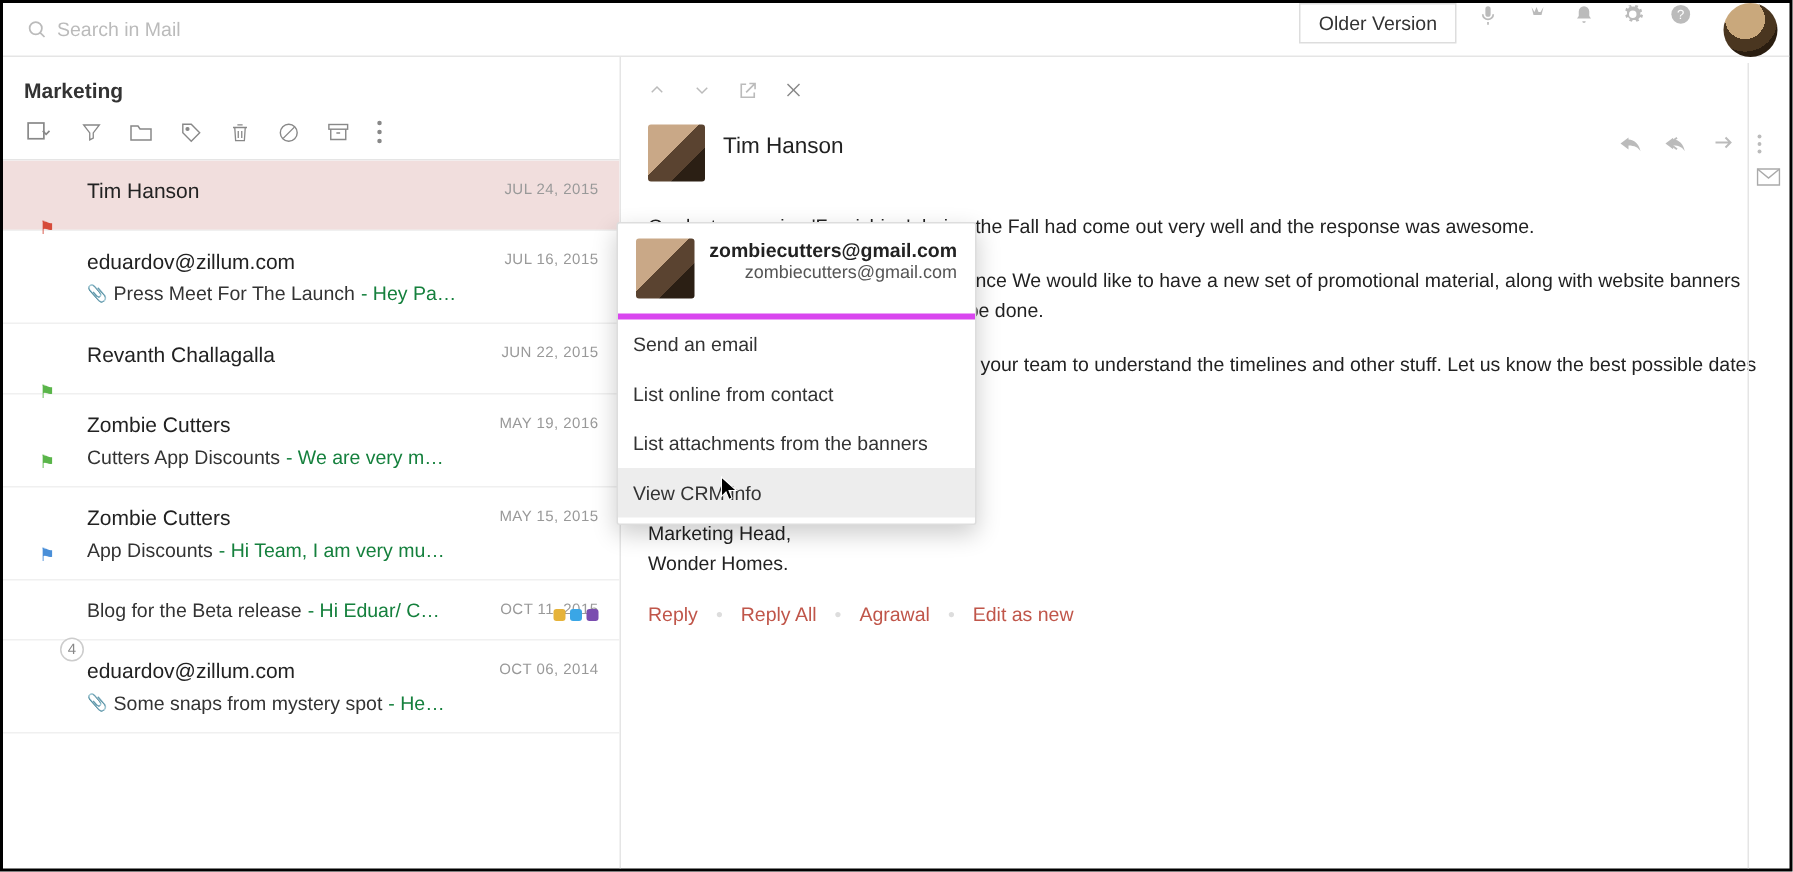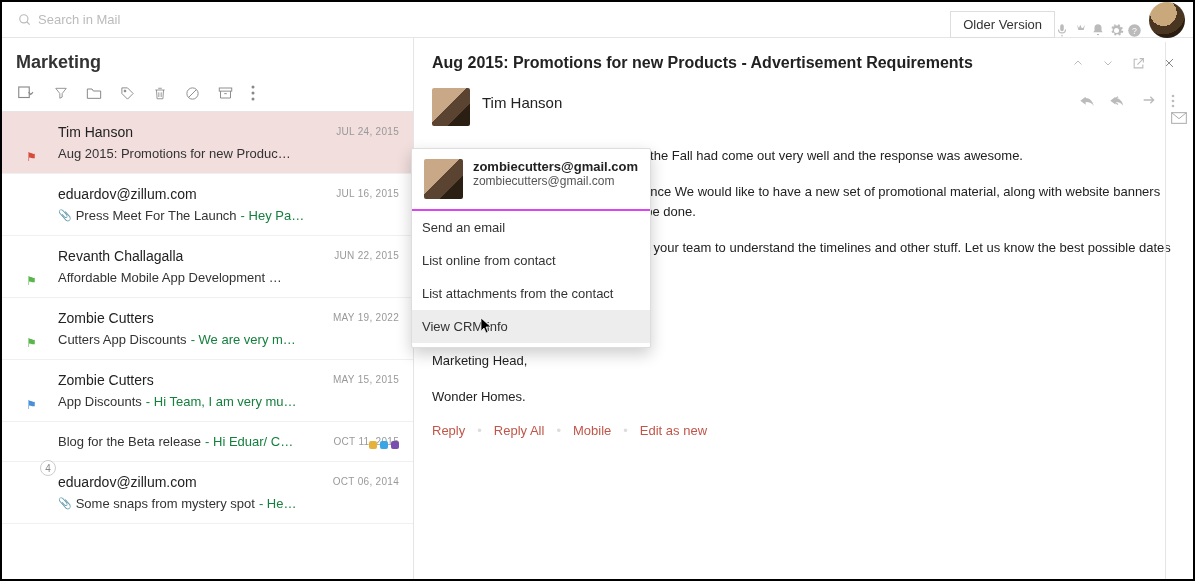--- a/index.html
+++ b/index.html
@@ -2,27 +2,27 @@
 <html><head>
 <meta charset="utf-8">
 <style>
 * { box-sizing: border-box; margin: 0; padding: 0; }
 body { font-family: -apple-system, "Helvetica Neue", Arial, sans-serif; font-size: 13px; color: #333; background: #fff; width: 1195px; height: 581px; overflow: hidden; border: 2px solid #000; position: relative; }
 .topbar { height: 36px; display: flex; align-items: center; border-bottom: 1px solid #e5e5e5; padding: 0 8px; }
 .search-wrap { display: flex; align-items: center; flex: 1; padding-left: 8px; }
 .search-icon { color: #aaa; font-size: 14px; margin-right: 6px; }
 .search-input { border: none; outline: none; font-size: 13px; width: 300px; color: #999; }
 .search-input::placeholder { color: #bbb; }
-.top-actions { display: flex; align-items: flex-end; }
+.top-actions { display: flex; align-items: flex-start; gap: 14px; }
 .older-version { border: 1px solid #ddd; padding: 5px 12px; font-size: 13px; color: #333; background: #fff; cursor: pointer; }
 .tb-icon { color: #bbb; font-size: 15px; cursor: pointer; width: 18px; text-align: center; }
 .avatar-top { width: 36px; height: 36px; border-radius: 50%; background: radial-gradient(circle at 40% 30%, #c9a87c 0 40%, #4a3620 40% 65%, #2a1d10 65%); margin-left: 4px; }
 .columns { display: flex; height: calc(581px - 40px); }
 .list-col { width: 412px; border-right: 1px solid #e5e5e5; display: flex; flex-direction: column; }
-.folder-title { font-weight: 600; padding: 14px 14px 8px; font-size: 18px; }
+.folder-title { font-weight: 600; padding: 14px 14px 8px; font-size: 14px; }
 .toolbar-row { display: flex; align-items: center; gap: 18px; padding: 4px 16px 10px; border-bottom: 1px solid #e5e5e5; color: #888; }
 .toolbar-row .tb-item { cursor: pointer; font-size: 14px; display: inline-flex; align-items: center; }
 .mail-list { overflow-y: auto; flex: 1; }
 .mail-item { position: relative; padding: 12px 14px 12px 56px; border-bottom: 1px solid #f0f0f0; cursor: pointer; }
 .mail-item.selected { background: #f1dedd; }
 .flag { position: absolute; left: 24px; top: 38px; font-size: 12px; }
 .badge-num { position: absolute; left: 38px; top: 38px; width: 16px; height: 16px; border: 1px solid #ccc; border-radius: 50%; font-size: 10px; display: flex; align-items: center; justify-content: center; color: #888; background: #fff; }
 .mail-date { position: absolute; right: 14px; top: 14px; font-size: 10px; color: #999; letter-spacing: 0.3px; }
 .mail-from { font-size: 14px; color: #222; margin-bottom: 6px; }
 .mail-subj { font-size: 13px; color: #333; display: flex; align-items: center; gap: 4px; white-space: nowrap; overflow: hidden; }
@@ -41,21 +41,21 @@
 .sender-name { font-size: 15px; color: #222; padding-top: 6px; }
 .msg-actions { position: absolute; right: 0; top: 6px; display: flex; gap: 14px; color: #bbb; font-size: 14px; }
 .msg-actions span { cursor: pointer; }
 .body-text { font-size: 13px; color: #222; line-height: 1.55; margin-top: 12px; }
 .body-text p { margin-bottom: 16px; }
 .reply-row { display: flex; gap: 12px; color: #c0564a; font-size: 13px; margin-top: 8px; align-items: flex-end; }
 .reply-row .sep { color: #ddd; }
 .reply-row span.link { cursor: pointer; }
 .side-rail { position: absolute; right: 2px; top: 40px; width: 26px; display: flex; flex-direction: column; align-items: center; padding-top: 70px; border-left: 1px solid #e5e5e5; height: calc(581px - 44px); color: #aaa; }
 .popup { position: absolute; left: 409px; top: 146px; width: 240px; background: #fff; border: 1px solid #ddd; border-radius: 2px; box-shadow: 0 6px 16px rgba(0,0,0,0.2); z-index: 50; padding-bottom: 4px; }
-.popup-header { display: flex; gap: 10px; padding: 10px 12px; border-bottom: 2px solid #d946ef; }
+.popup-header { display: flex; gap: 10px; padding: 10px 12px; border-bottom: 4px solid #d946ef; text-align: right; }
 .popup-avatar { width: 40px; height: 40px; background: linear-gradient(135deg, #c9a887 0 45%, #5a4330 45% 70%, #2b1f14 70%); border-radius: 2px; }
 .popup-name { font-size: 13px; font-weight: 700; color: #222; }
 .popup-email { font-size: 12px; color: #555; }
 .popup-item { padding: 9px 10px; font-size: 13px; color: #333; cursor: pointer; position: relative; }
 .popup-item.hovered { background: #ededed; }
 .cursor-glyph { position: absolute; left: 478px; top: 315px; z-index: 60; font-size: 13px; color: #000; pointer-events: none; }
 svg { display: block; }
 </style>
 </head>
 <body>
@@ -153,43 +153,41 @@
             <circle cx="2" cy="14" r="1.5"></circle>
           </svg>
         </span>
     </div>
     <div class="mail-list">
 
       <div class="mail-item selected">
         <span class="flag" style="color:#d64b3a;">⚑</span>
         <div class="mail-date">JUL 24, 2015</div>
         <div class="mail-from">Tim Hanson</div>
-        <div class="mail-subj">Aug 2015: Promotions for new Produc…</div>
       </div>
 
       <div class="mail-item">
         <div class="mail-date">JUL 16, 2015</div>
         <div class="mail-from">eduardov@zillum.com</div>
         <div class="mail-subj">
           <span class="attach-icon">📎</span>
           <span>Press Meet For The Launch</span>
             <span class="prev"> - Hey Pa…</span>
         </div>
       </div>
 
       <div class="mail-item">
         <span class="flag" style="color:#5ab54a;">⚑</span>
         <div class="mail-date">JUN 22, 2015</div>
         <div class="mail-from">Revanth Challagalla</div>
-        <div class="mail-subj">Affordable Mobile App Development …</div>
       </div>
 
       <div class="mail-item">
         <span class="flag" style="color:#5ab54a;">⚑</span>
-        <div class="mail-date">MAY 19, 2022</div>
+        <div class="mail-date">MAY 19, 2016</div>
         <div class="mail-from">Zombie Cutters</div>
         <div class="mail-subj">
           <span>Cutters App Discounts</span>
             <span class="prev"> - We are very m…</span>
         </div>
       </div>
 
       <div class="mail-item">
         <span class="flag" style="color:#4a8fd8;">⚑</span>
         <div class="mail-date">MAY 15, 2015</div>
@@ -221,21 +219,20 @@
           <span class="attach-icon">📎</span>
           <span>Some snaps from mystery spot</span>
             <span class="prev"> - He…</span>
         </div>
       </div>
     </div>
   </div>
 
   <div class="read-col">
     <div class="read-header">
-      <div class="read-title">Aug 2015: Promotions for new Products - Advertisement Requirements</div>
       <div class="read-actions">
         <span>
             <svg width="12" height="12" viewBox="0 0 24 24" fill="none" stroke="#bbb" stroke-width="2">
               <path d="M5 15l7-7 7 7"></path>
             </svg>
           </span>
         <span>
             <svg width="12" height="12" viewBox="0 0 24 24" fill="none" stroke="#bbb" stroke-width="2">
               <path d="M5 9l7 7 7-7"></path>
             </svg>
@@ -282,29 +279,29 @@
               </svg>
             </span>
         </div>
       </div>
       <div class="body-text">
         <p>Our last campaign 'Furnishing' during the Fall had come out very well and the response was awesome.</p>
         <p>As we are expanding our online presence We would like to have a new set of promotional material, along with website banners etc., Also the Online store revamp to be done.</p>
         <p>We would like to discuss with you and your team to understand the timelines and other stuff. Let us know the best possible dates next week for meeting.</p>
         <p>Regards,</p>
         <p style="margin-bottom:0">Tim,</p>
-        <p style="margin-bottom:16px">Marketing Head,</p>
+        <p style="margin-bottom:0">Marketing Head,</p>
         <p>Wonder Homes.</p>
       </div>
       <div class="reply-row">
         <span class="link">Reply</span>
         <span class="sep">•</span>
         <span class="link">Reply All</span>
         <span class="sep">•</span>
-        <span class="link">Mobile</span>
+        <span class="link">Agrawal</span>
         <span class="sep">•</span>
         <span class="link">Edit as new</span>
       </div>
     </div>
   </div>
 </div>
 
 <div class="side-rail">
   <span style="cursor:pointer;">
       <svg width="16" height="12" viewBox="0 0 24 18" fill="none" stroke="#aaa" stroke-width="1.5">
@@ -317,21 +314,21 @@
 <div class="popup">
   <div class="popup-header">
     <div class="popup-avatar"></div>
     <div>
       <div class="popup-name">zombiecutters@gmail.com</div>
       <div class="popup-email">zombiecutters@gmail.com</div>
     </div>
   </div>
   <div class="popup-item">Send an email</div>
   <div class="popup-item">List online from contact</div>
-  <div class="popup-item">List attachments from the contact</div>
+  <div class="popup-item">List attachments from the banners</div>
   <div class="popup-item hovered">View CRM info</div>
 </div>
 
 <span class="cursor-glyph">
   <svg width="14" height="18" viewBox="0 0 14 18">
       <path d="M1 1l0 13 3-3 2 5 2-1-2-5 5 0z" fill="#000" stroke="#fff" stroke-width="0.7"></path>
     </svg>
 </span>
 
 </body></html>

